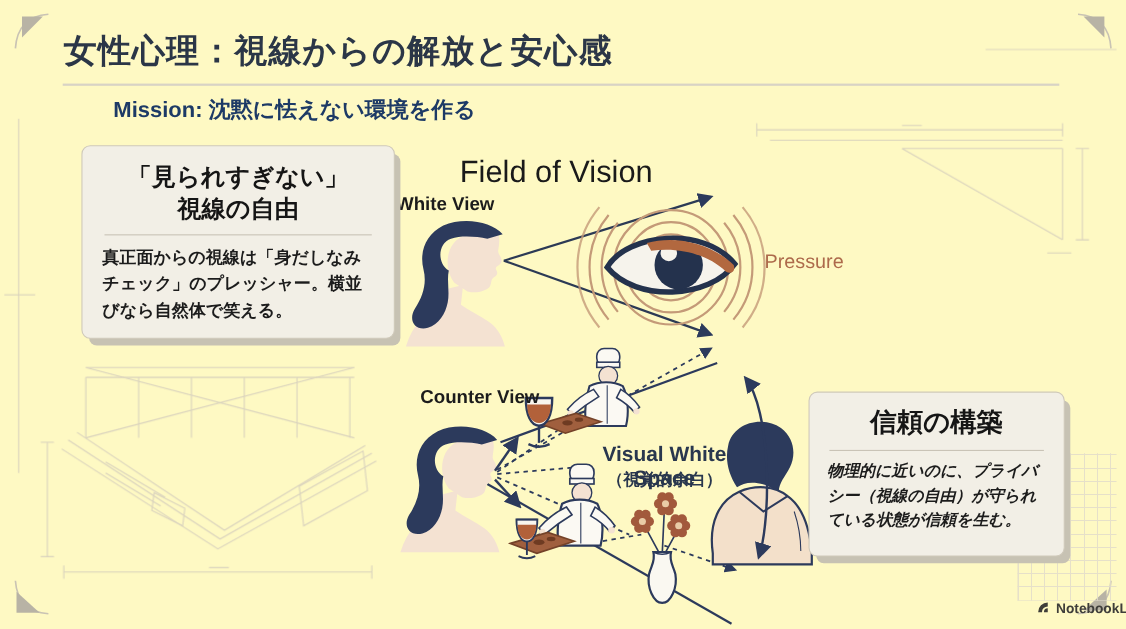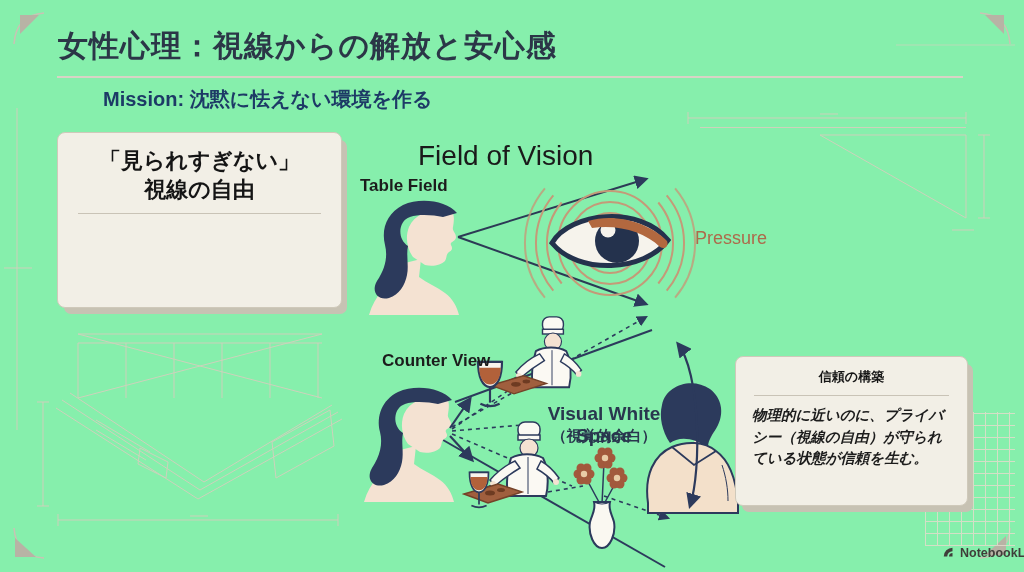--- a/index.html
+++ b/index.html
@@ -3,21 +3,21 @@
 <meta charset="utf-8">
 <style>
   html,body{margin:0;padding:0;}
   body{
     font-family:"Liberation Sans","DejaVu Sans",sans-serif;
     background:#e9e6dd;
   }
   .slide{
     position:relative;
     width:1024px;height:572px;
-    background:#86efac;
+    background:#fef9c3;
     overflow:hidden;
   }
   .abs{position:absolute;}
   
   .title{
     left:58px;top:26px;width:900px;
     font-size:30px;font-weight:bold;color:#2b3647;
     letter-spacing:1px;
   }
   .title-rule{
@@ -30,27 +30,27 @@
   }
   
   .card{
     background:#f2efe6;
     border:1px solid #cfc9ba;
     border-radius:8px;
     box-shadow:6px 7px 0 -1px #c7c2b3;
     box-sizing:border-box;
     text-align:center;
   }
-  .card-left{left:57px;top:132px;width:285px;height:176px;padding:12px 18px 0;}
+  .card-left{left:74px;top:132px;width:285px;height:176px;padding:12px 18px 0;}
   .card-right{left:735px;top:356px;width:233px;height:150px;padding:10px 16px 0;}
   .card h2{
     margin:2px 0 0;color:#151515;font-weight:bold;
   }
   .card-left h2{font-size:22px;line-height:1.3;}
-  .card-right h2{font-size:13px;line-height:1.3;}
+  .card-right h2{font-size:24px;line-height:1.3;}
   .card .rule{
     height:1px;background:#c9c3b6;border:none;
     margin:9px 2px;
   }
   .card p{
     margin:0;text-align:left;color:#1c1c1c;font-weight:600;
   }
   .card-left p{font-size:15.5px;line-height:1.55;}
   .card-right p{font-size:14.5px;line-height:1.5;font-style:italic;}
   
@@ -247,29 +247,30 @@
         <path d="M-44 48 C-48 20 -38 0 -20 -8 C-6 -14 12 -14 24 -4 C38 6 44 24 46 48 L46 58 L-44 58 Z" fill="#f3e0ca" stroke="#2c3a5c" stroke-width="2"></path>
         <path d="M-20 -8 L2 10 L24 -4" stroke="#2c3a5c" stroke-width="1.8" fill="none"></path>
         <path d="M30 10 C34 22 36 34 36 46" stroke="#2c3a5c" stroke-width="1" fill="none"></path>
       </g>
 
       <path d="M678 344 C700 372 702 468 690 506" stroke="#2c3a5c" stroke-width="2.2" fill="none" marker-start="url(#arr)" marker-end="url(#arr)"></path>
     </g>
   </svg>
 
   <div class="abs fov-heading">Field of Vision</div>
-  <div class="abs view-label" style="left:360px;top:176px;">Table Field</div>
+  <div class="abs view-label" style="left:360px;top:176px;">White View</div>
   <div class="abs view-label" style="left:359px;top:351px;margin-left:23px;">Counter View</div>
   <div class="abs pressure">Pressure</div>
   <div class="abs vws">Visual White Space</div>
   <div class="abs vws-sub">（視覚的余白）</div>
 
   <div class="abs card card-left">
     <h2><span>「見られすぎない」</span><br><span>視線の自由</span></h2>
     <hr class="rule">
+    <p>真正面からの視線は「身だしなみチェック」のプレッシャー。横並びなら自然体で笑える。</p>
   </div>
 
   <div class="abs card card-right">
     <h2>信頼の構築</h2>
     <hr class="rule">
     <p>物理的に近いのに、プライバシー（視線の自由）が守られている状態が信頼を生む。</p>
   </div>
 
   <div class="abs footer">
     <svg width="14" height="14" viewBox="0 0 24 24">

